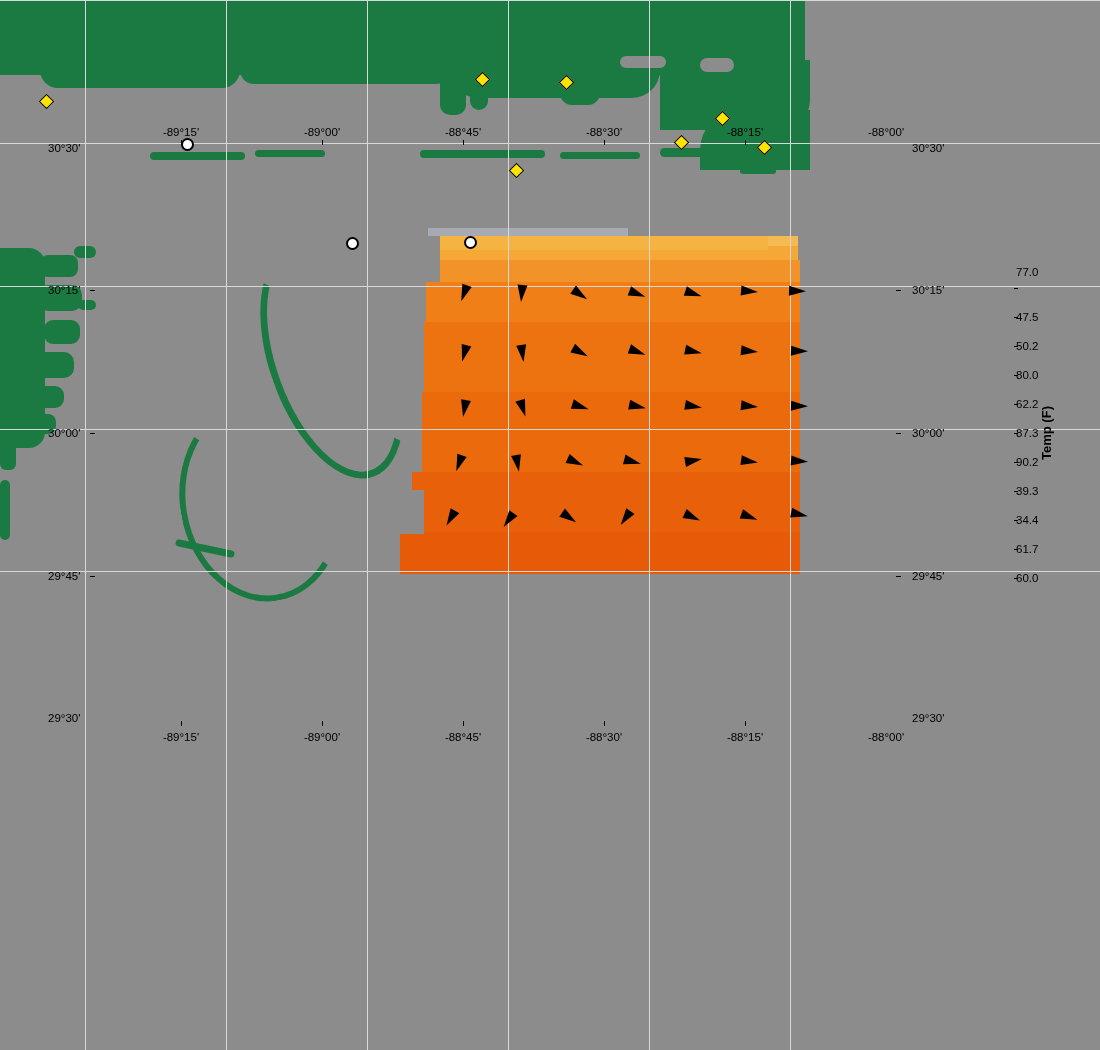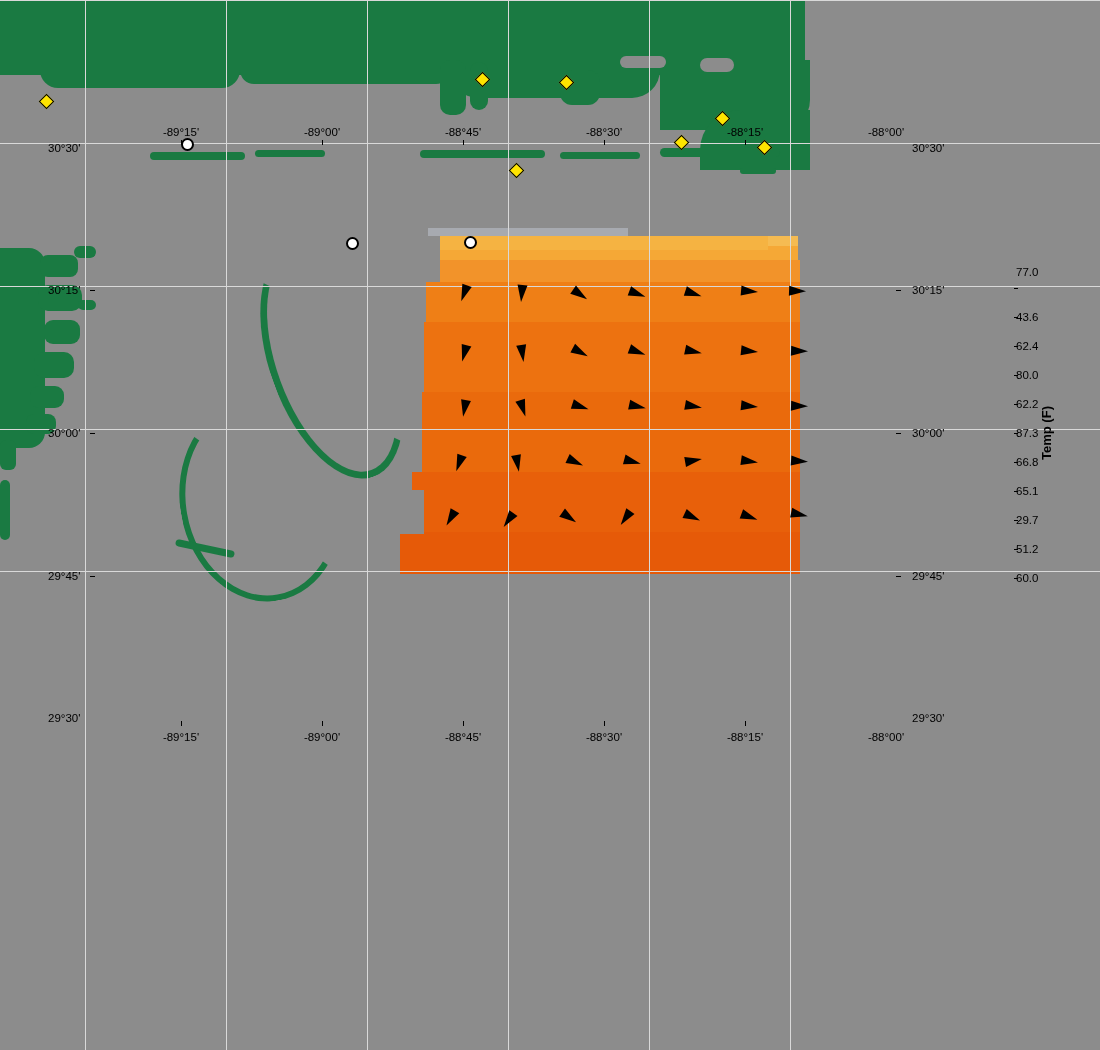--- a/index.html
+++ b/index.html
@@ -464,22 +464,22 @@
 <div class="cb-tickmark" style="top:375px;"></div>
 <div class="cb-tickmark" style="top:404px;"></div>
 <div class="cb-tickmark" style="top:433px;"></div>
 <div class="cb-tickmark" style="top:462px;"></div>
 <div class="cb-tickmark" style="top:491px;"></div>
 <div class="cb-tickmark" style="top:520px;"></div>
 <div class="cb-tickmark" style="top:549px;"></div>
 <div class="cb-tickmark" style="top:578px;"></div>
 
 <div class="cb-tick" style="top:272px;">77.0</div>
-<div class="cb-tick" style="top:317px;">43.6</div>
-<div class="cb-tick" style="top:346px;">62.4</div>
+<div class="cb-tick" style="top:317px;">47.5</div>
+<div class="cb-tick" style="top:346px;">50.2</div>
 <div class="cb-tick" style="top:375px;">80.0</div>
 <div class="cb-tick" style="top:404px;">62.2</div>
 <div class="cb-tick" style="top:433px;">87.3</div>
-<div class="cb-tick" style="top:462px;">66.8</div>
-<div class="cb-tick" style="top:491px;">65.1</div>
-<div class="cb-tick" style="top:520px;">29.7</div>
-<div class="cb-tick" style="top:549px;">51.2</div>
+<div class="cb-tick" style="top:462px;">90.2</div>
+<div class="cb-tick" style="top:491px;">39.3</div>
+<div class="cb-tick" style="top:520px;">34.4</div>
+<div class="cb-tick" style="top:549px;">61.7</div>
 <div class="cb-tick" style="top:578px;">60.0</div>
 
 </body></html>

